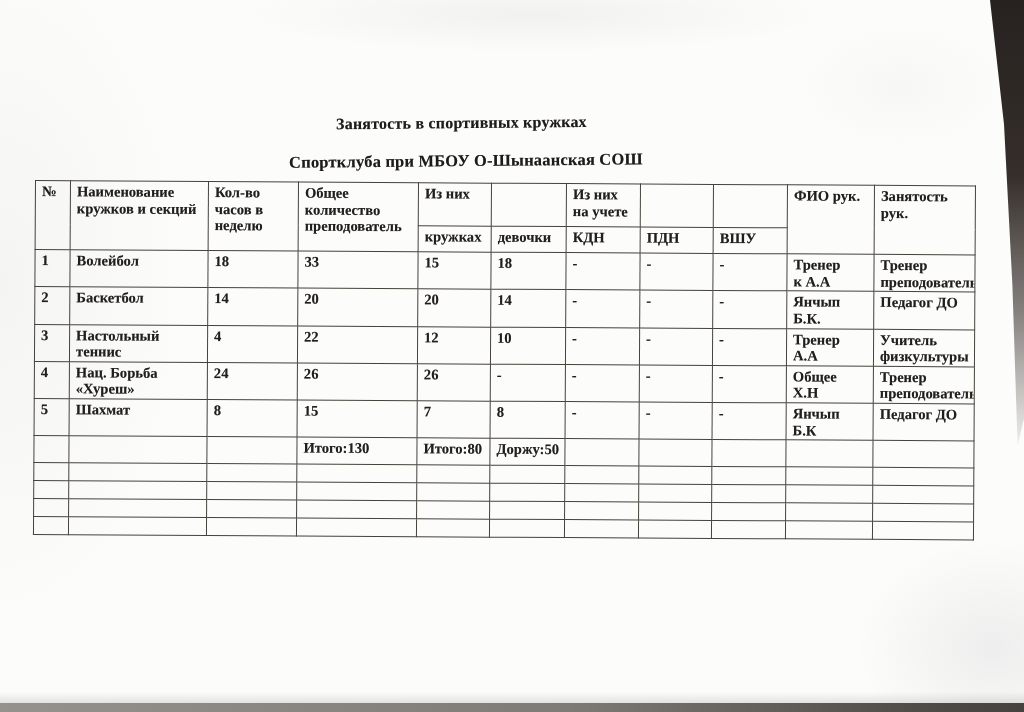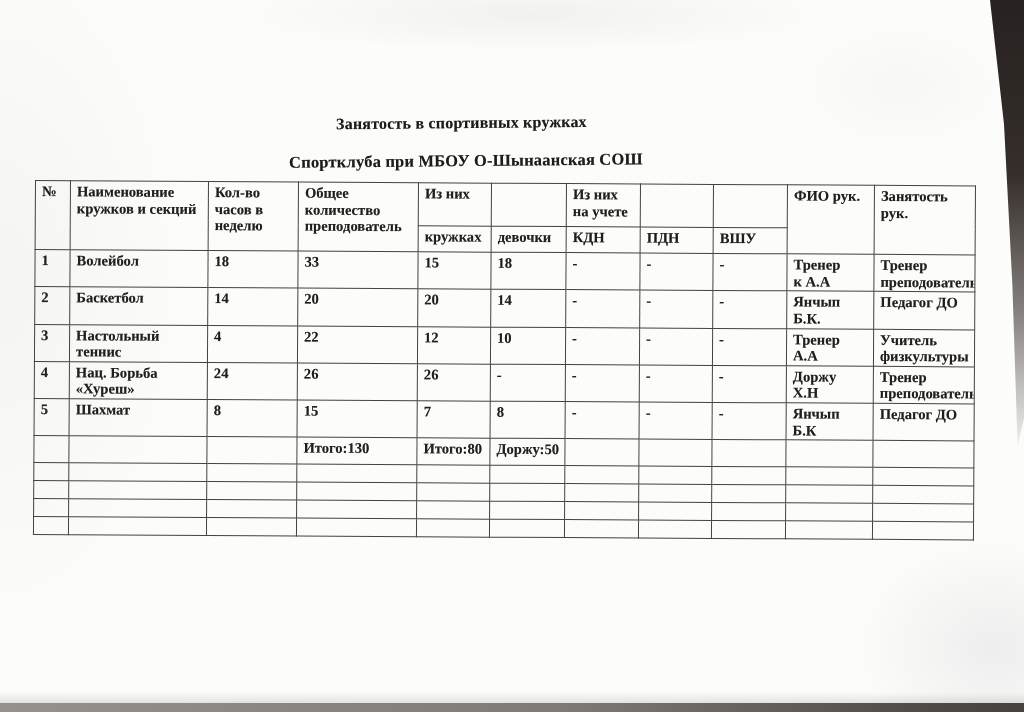--- a/index.html
+++ b/index.html
@@ -161,21 +161,21 @@
             <td>4</td>
             <td>Нац. Борьба
 «Хуреш»</td>
             <td>24</td>
             <td>26</td>
             <td>26</td>
             <td>-</td>
             <td>-</td>
             <td>-</td>
             <td>-</td>
-            <td>Доржу
+            <td>Общее
 Х.Н</td>
             <td>Тренер
 преподователь</td>
           </tr>
           <tr class="data">
             <td>5</td>
             <td>Шахмат</td>
             <td>8</td>
             <td>15</td>
             <td>7</td>

